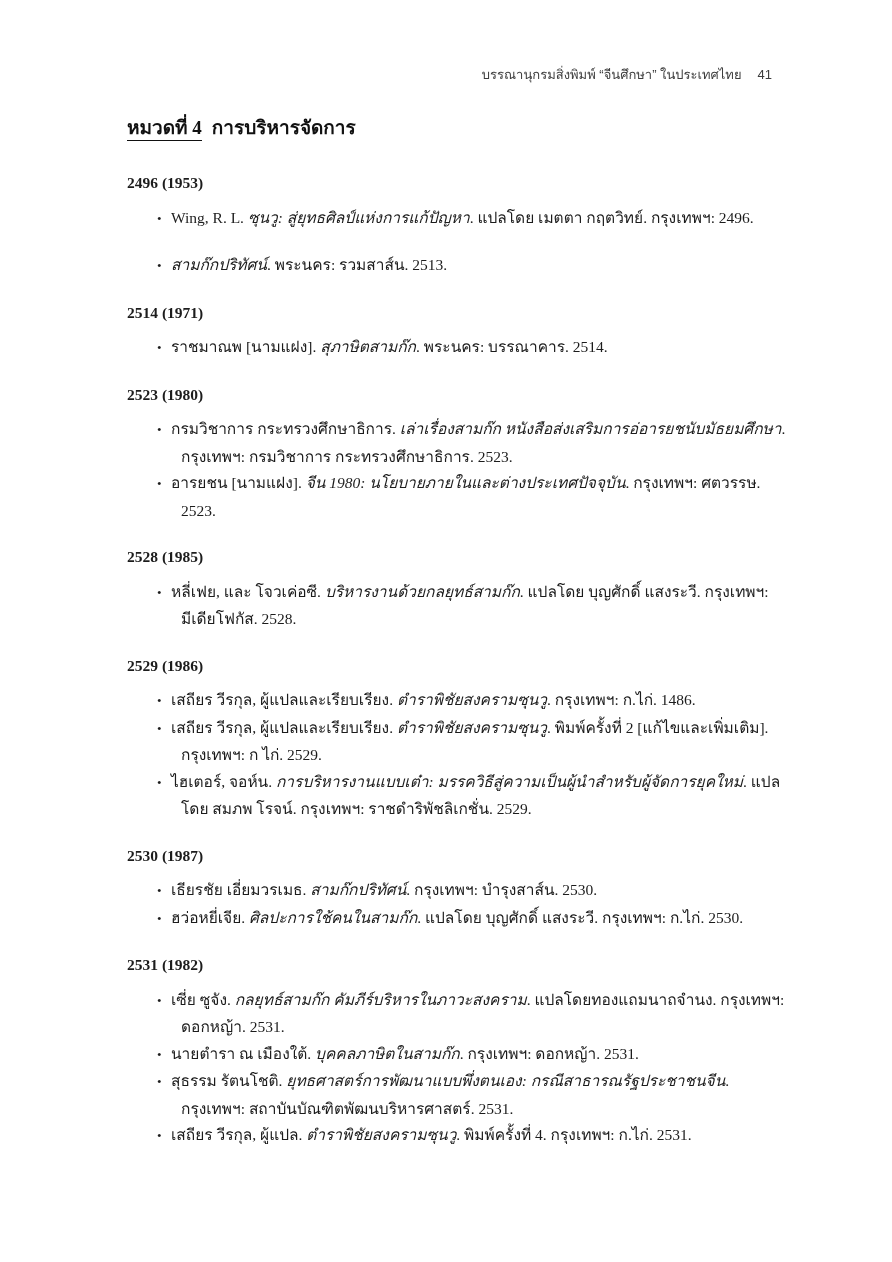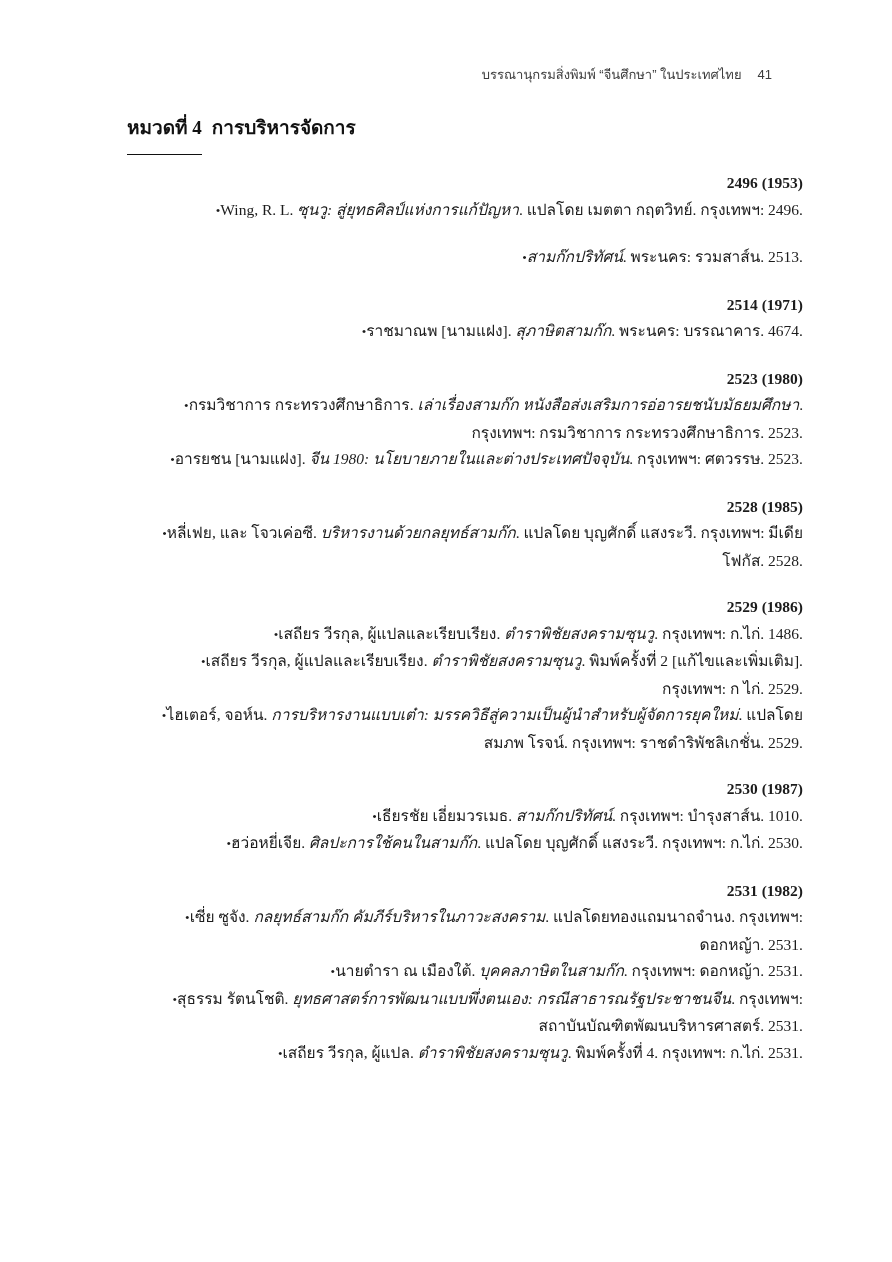--- a/index.html
+++ b/index.html
@@ -23,33 +23,33 @@
   .section-heading {
     position:absolute;
     top:112px; left:127px;
     font-size:19px;
     font-weight:bold;
     color:#111;
     margin:0;
   }
   .section-heading .u {
     border-bottom:1.5px solid #111;
-    padding-bottom:16px;
+    padding-bottom:2px;
     margin-right:10px;
   }
   .bib {
     position:absolute;
     top:170px; left:127px;
     width:676px;
     font-size:15.5px;
     line-height:26.5px;
   }
-  .year-section { margin:0 0 20px 0;text-align:right; }
+  .year-section { margin:0 0 20px 0; }
   .year-heading { font-weight:bold; }
-  .entries { list-style:none; margin:0; padding:0; }
+  .entries { list-style:none; margin:8px; padding:0; }
   .entry {
     padding-left:46px;
     text-indent:-24px;
   }
   .entry .bullet {
     display:inline-block;
     width:14px;
     text-indent:0;
     font-size:13px;
     vertical-align:baseline;
@@ -77,21 +77,21 @@
         </ul>
       </div>
       <div class="year-section">
         <ul class="entries">
           <li class="entry"><span class="bullet">•</span><em class="run">สามก๊กปริทัศน์</em><span class="run">. พระนคร: รวมสาส์น. 2513.</span></li>
         </ul>
       </div>
       <div class="year-section">
         <div class="year-heading">2514 (1971)</div>
         <ul class="entries">
-          <li class="entry"><span class="bullet">•</span><span class="run">ราชมาณพ [นามแฝง]. </span><em class="run">สุภาษิตสามก๊ก</em><span class="run">. พระนคร: บรรณาคาร. 4674.</span></li>
+          <li class="entry"><span class="bullet">•</span><span class="run">ราชมาณพ [นามแฝง]. </span><em class="run">สุภาษิตสามก๊ก</em><span class="run">. พระนคร: บรรณาคาร. 2514.</span></li>
         </ul>
       </div>
       <div class="year-section">
         <div class="year-heading">2523 (1980)</div>
         <ul class="entries">
           <li class="entry"><span class="bullet">•</span><span class="run">กรมวิชาการ กระทรวงศึกษาธิการ. </span><em class="run">เล่าเรื่องสามก๊ก หนังสือส่งเสริมการอ่อารยชนับมัธยมศึกษา</em><span class="run">. กรุงเทพฯ: กรมวิชาการ กระทรวงศึกษาธิการ. 2523.</span></li>
           <li class="entry"><span class="bullet">•</span><span class="run">อารยชน [นามแฝง]. </span><em class="run">จีน 1980: นโยบายภายในและต่างประเทศปัจจุบัน</em><span class="run">. กรุงเทพฯ: ศตวรรษ. 2523.</span></li>
         </ul>
       </div>
       <div class="year-section">
@@ -104,21 +104,21 @@
         <div class="year-heading">2529 (1986)</div>
         <ul class="entries">
           <li class="entry"><span class="bullet">•</span><span class="run">เสถียร วีรกุล, ผู้แปลและเรียบเรียง. </span><em class="run">ตำราพิชัยสงครามซุนวู</em><span class="run">. กรุงเทพฯ: ก.ไก่. 1486.</span></li>
           <li class="entry"><span class="bullet">•</span><span class="run">เสถียร วีรกุล, ผู้แปลและเรียบเรียง. </span><em class="run">ตำราพิชัยสงครามซุนวู</em><span class="run">. พิมพ์ครั้งที่ 2 [แก้ไขและเพิ่มเติม]. กรุงเทพฯ: ก ไก่. 2529.</span></li>
           <li class="entry"><span class="bullet">•</span><span class="run">ไฮเตอร์, จอห์น. </span><em class="run">การบริหารงานแบบเต๋า: มรรควิธีสู่ความเป็นผู้นำสำหรับผู้จัดการยุคใหม่</em><span class="run">. แปลโดย สมภพ โรจน์. กรุงเทพฯ: ราชดำริพัชลิเกชั่น. 2529.</span></li>
         </ul>
       </div>
       <div class="year-section">
         <div class="year-heading">2530 (1987)</div>
         <ul class="entries">
-          <li class="entry"><span class="bullet">•</span><span class="run">เธียรชัย เอี่ยมวรเมธ. </span><em class="run">สามก๊กปริทัศน์</em><span class="run">. กรุงเทพฯ: บำรุงสาส์น. 1010.</span></li>
+          <li class="entry"><span class="bullet">•</span><span class="run">เธียรชัย เอี่ยมวรเมธ. </span><em class="run">สามก๊กปริทัศน์</em><span class="run">. กรุงเทพฯ: บำรุงสาส์น. 2530.</span></li>
           <li class="entry"><span class="bullet">•</span><span class="run">ฮว่อหยี่เจีย. </span><em class="run">ศิลปะการใช้คนในสามก๊ก</em><span class="run">. แปลโดย บุญศักดิ์ แสงระวี. กรุงเทพฯ: ก.ไก่. 2530.</span></li>
         </ul>
       </div>
       <div class="year-section">
         <div class="year-heading">2531 (1982)</div>
         <ul class="entries">
           <li class="entry"><span class="bullet">•</span><span class="run">เซี่ย ซูจัง. </span><em class="run">กลยุทธ์สามก๊ก คัมภีร์บริหารในภาวะสงคราม</em><span class="run">. แปลโดยทองแถมนาถจำนง. กรุงเทพฯ: ดอกหญ้า. 2531.</span></li>
           <li class="entry"><span class="bullet">•</span><span class="run">นายตำรา ณ เมืองใต้. </span><em class="run">บุคคลภาษิตในสามก๊ก</em><span class="run">. กรุงเทพฯ: ดอกหญ้า. 2531.</span></li>
           <li class="entry"><span class="bullet">•</span><span class="run">สุธรรม รัตนโชติ. </span><em class="run">ยุทธศาสตร์การพัฒนาแบบพึ่งตนเอง: กรณีสาธารณรัฐประชาชนจีน</em><span class="run">. กรุงเทพฯ: สถาบันบัณฑิตพัฒนบริหารศาสตร์. 2531.</span></li>
           <li class="entry"><span class="bullet">•</span><span class="run">เสถียร วีรกุล, ผู้แปล. </span><em class="run">ตำราพิชัยสงครามซุนวู</em><span class="run">. พิมพ์ครั้งที่ 4. กรุงเทพฯ: ก.ไก่. 2531.</span></li>

